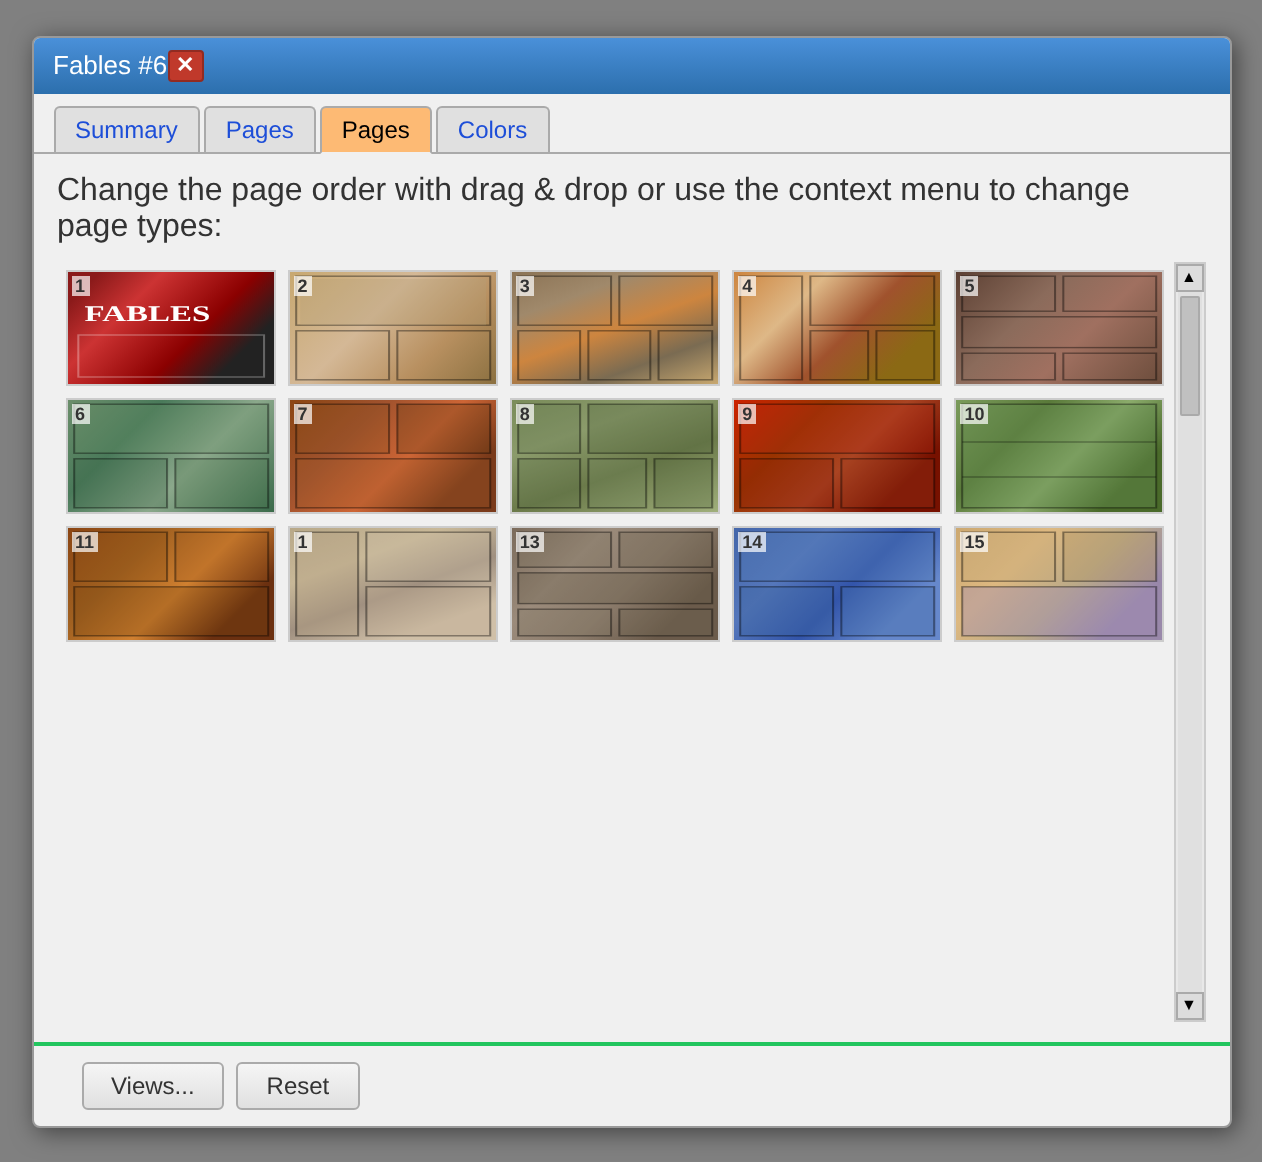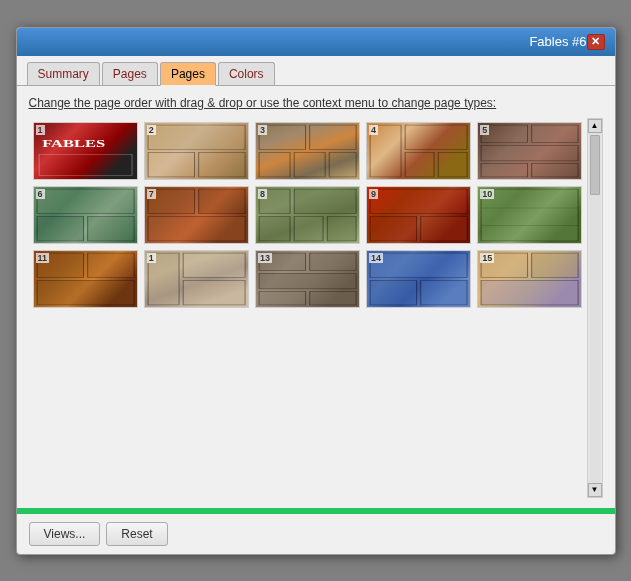--- a/index.html
+++ b/index.html
@@ -21,21 +21,21 @@
       box-shadow: 2px 2px 12px rgba(0,0,0,0.5);
     }
     .title-bar {
       background: linear-gradient(to bottom, #4a90d9, #2c6fad);
       color: white;
       padding: 6px 10px;
       font-size: 13px;
       font-weight: normal;
       display: flex;
       align-items: center;
-      justify-content: flex-end;
+      justify-content: flex-start;
       border-radius: 3px 3px 0 0;
     }
     .close-btn {
       background: #c0392b;
       border: 1px solid #922b21;
       border-radius: 2px;
       width: 18px;
       height: 16px;
       display: flex;
       align-items: center;
@@ -53,36 +53,35 @@
       gap: 2px;
     }
     .tab {
       padding: 4px 10px;
       border: 1px solid #aaa;
       border-bottom: none;
       background: #e0e0e0;
       cursor: pointer;
       border-radius: 3px 3px 0 0;
       font-size: 12px;
-      color: #7f1d1d;
+      color: #1d4ed8;
     }
     .tab.active {
       background: #fdba74;
       border-bottom: 1px solid #f0f0f0;
       margin-bottom: -1px;
       color: #000;
     }
     .content {
       padding: 10px 12px;
     }
     .instruction {
-      font-size: 12px;
+      font-size: 16px;
       color: #333;
       margin-bottom: 8px;
-      text-decoration: underline;
     }
     .pages-scroll-area {
       display: flex;
       height: 380px;
     }
     .pages-grid-container {
       flex: 1;
       overflow-y: auto;
       overflow-x: hidden;
     }
@@ -146,22 +145,22 @@
       width: 10px;
       height: 60px;
       background: #c0c0c0;
       border: 1px solid #aaa;
       border-radius: 1px;
     }
     .bottom-buttons {
       display: flex;
       justify-content: space-between;
       align-items: center;
-      padding: 8px 12px;
-      border-top: 6px solid #22c55e;
+      padding: 8px 24px;
+      border-top: 2px solid #22c55e;
     }
     .bottom-left {
       display: flex;
       gap: 6px;
     }
     .bottom-right {
       display: flex;
       gap: 6px;
     }
     .btn {

